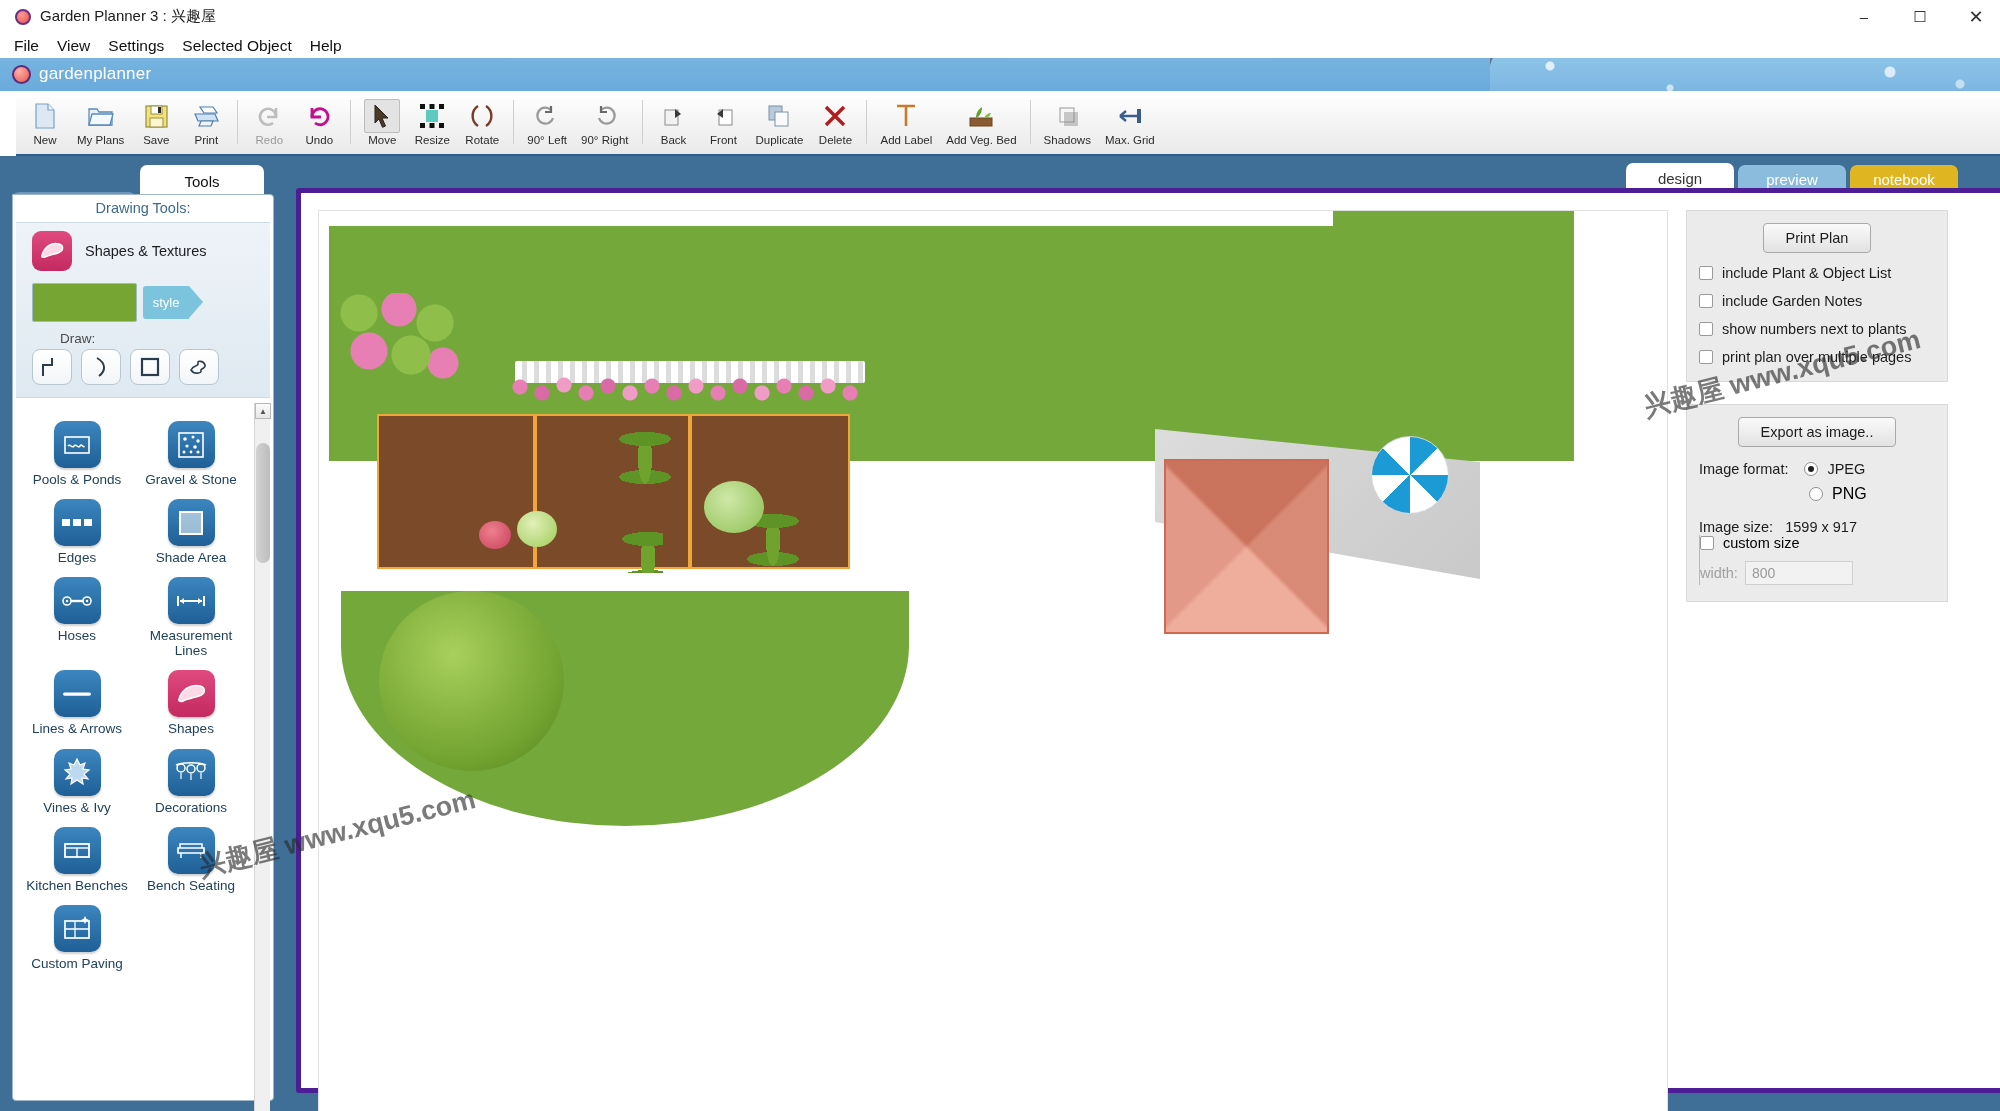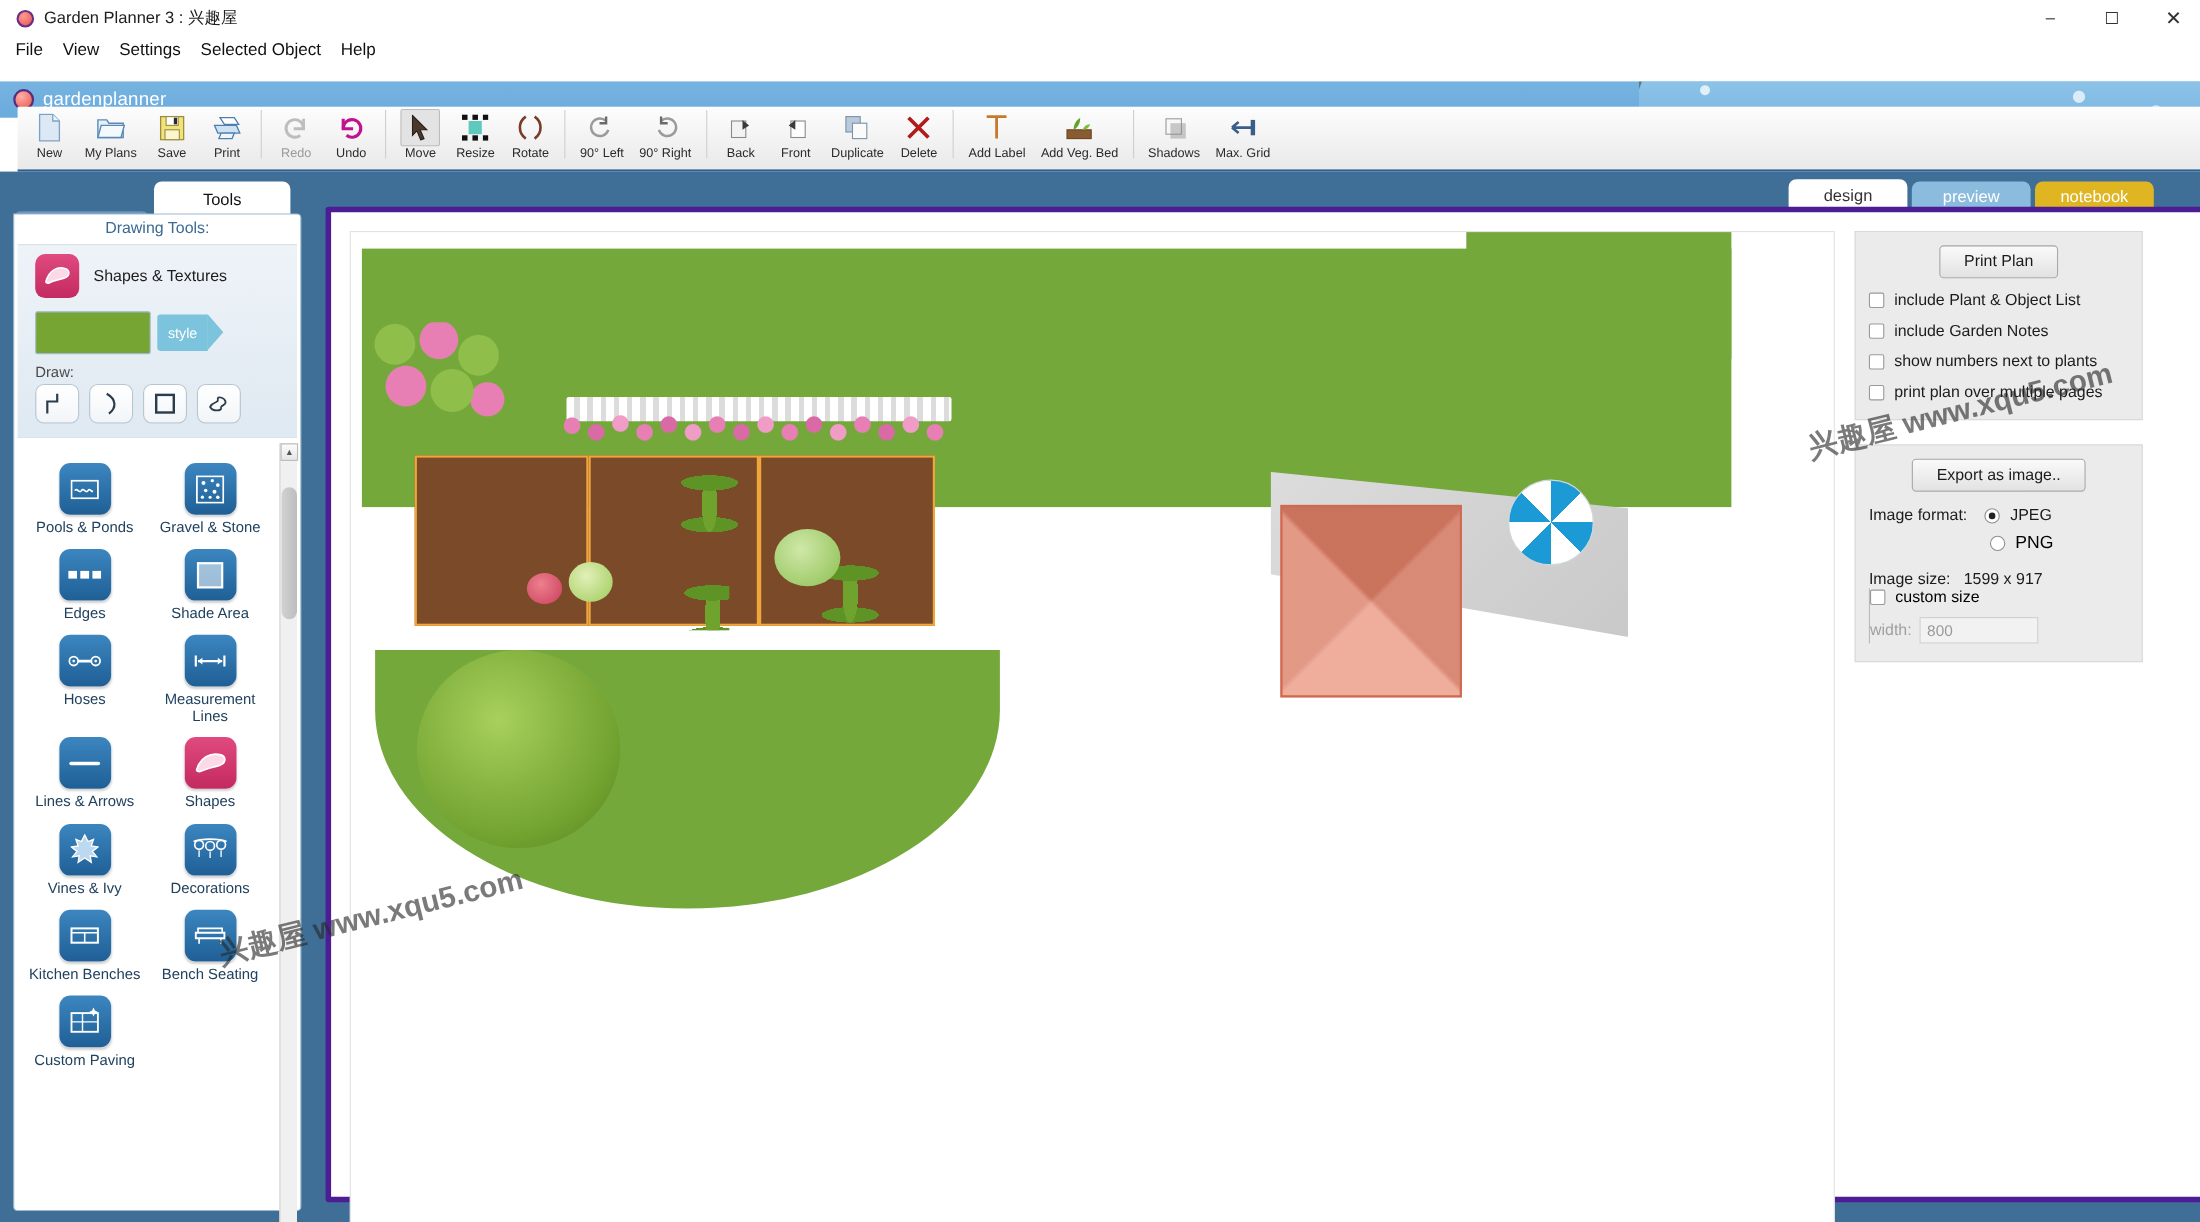--- a/index.html
+++ b/index.html
@@ -33,21 +33,21 @@
 
   
   .menubar {
     position:absolute; left:0; top:33px; width:2000px; height:25px;
     background:#ffffff; display:flex; align-items:center; padding-left:5px;
   }
   .menu-item { font-size:15.5px; color:#111; padding:2px 9px; white-space:nowrap; }
 
   
   .banner {
-    position:absolute; left:0; top:74px; width:2000px; height:33px;
+    position:absolute; left:0; top:58px; width:2000px; height:33px;
     background:linear-gradient(to bottom,#76b3e0 0%,#6aabdd 100%);
     overflow:hidden;
     text-decoration:underline;
   }
   .banner-photo {
     position:absolute; right:0; top:0; width:510px; height:39px;
     background:
       radial-gradient(circle at 60px 8px, rgba(255,255,255,.75) 0 4px, transparent 5px),
       radial-gradient(circle at 180px 30px, rgba(255,255,255,.6) 0 3px, transparent 4px),
       radial-gradient(circle at 400px 14px, rgba(255,255,255,.7) 0 5px, transparent 6px),
@@ -130,21 +130,21 @@
   .style-chip {
     position:relative; width:46px; height:33px; margin-left:6px;
     background:#7cc3dd; display:flex; align-items:center; justify-content:center;
     color:#ffffff; font-size:13px; border-radius:3px 0 0 3px;
   }
   .style-chip:after {
     content:""; position:absolute; left:46px; top:0;
     border-top:16.5px solid transparent; border-bottom:16.5px solid transparent;
     border-left:14px solid #7cc3dd;
   }
-  .draw-lbl { font-size:13.5px; color:#4a4a4a; padding-left:16px; margin-top:9px; }
+  .draw-lbl { font-size:13.5px; color:#4a4a4a; padding-left:16px; margin-top:9px;margin-left:28px; }
   .draw-row { display:flex; padding-left:16px; margin-top:3px; gap:9px; }
   .draw-btn {
     width:40px; height:36px; border:1px solid #b7c6d3; border-radius:8px;
     background:linear-gradient(to bottom,#ffffff,#f2f5f8);
     display:flex; align-items:center; justify-content:center;
   }
 
   .tool-grid-wrap { position:relative; margin-top:5px; height:725px; }
   .tool-grid {
     position:absolute; left:0; top:0; width:238px; height:725px;

